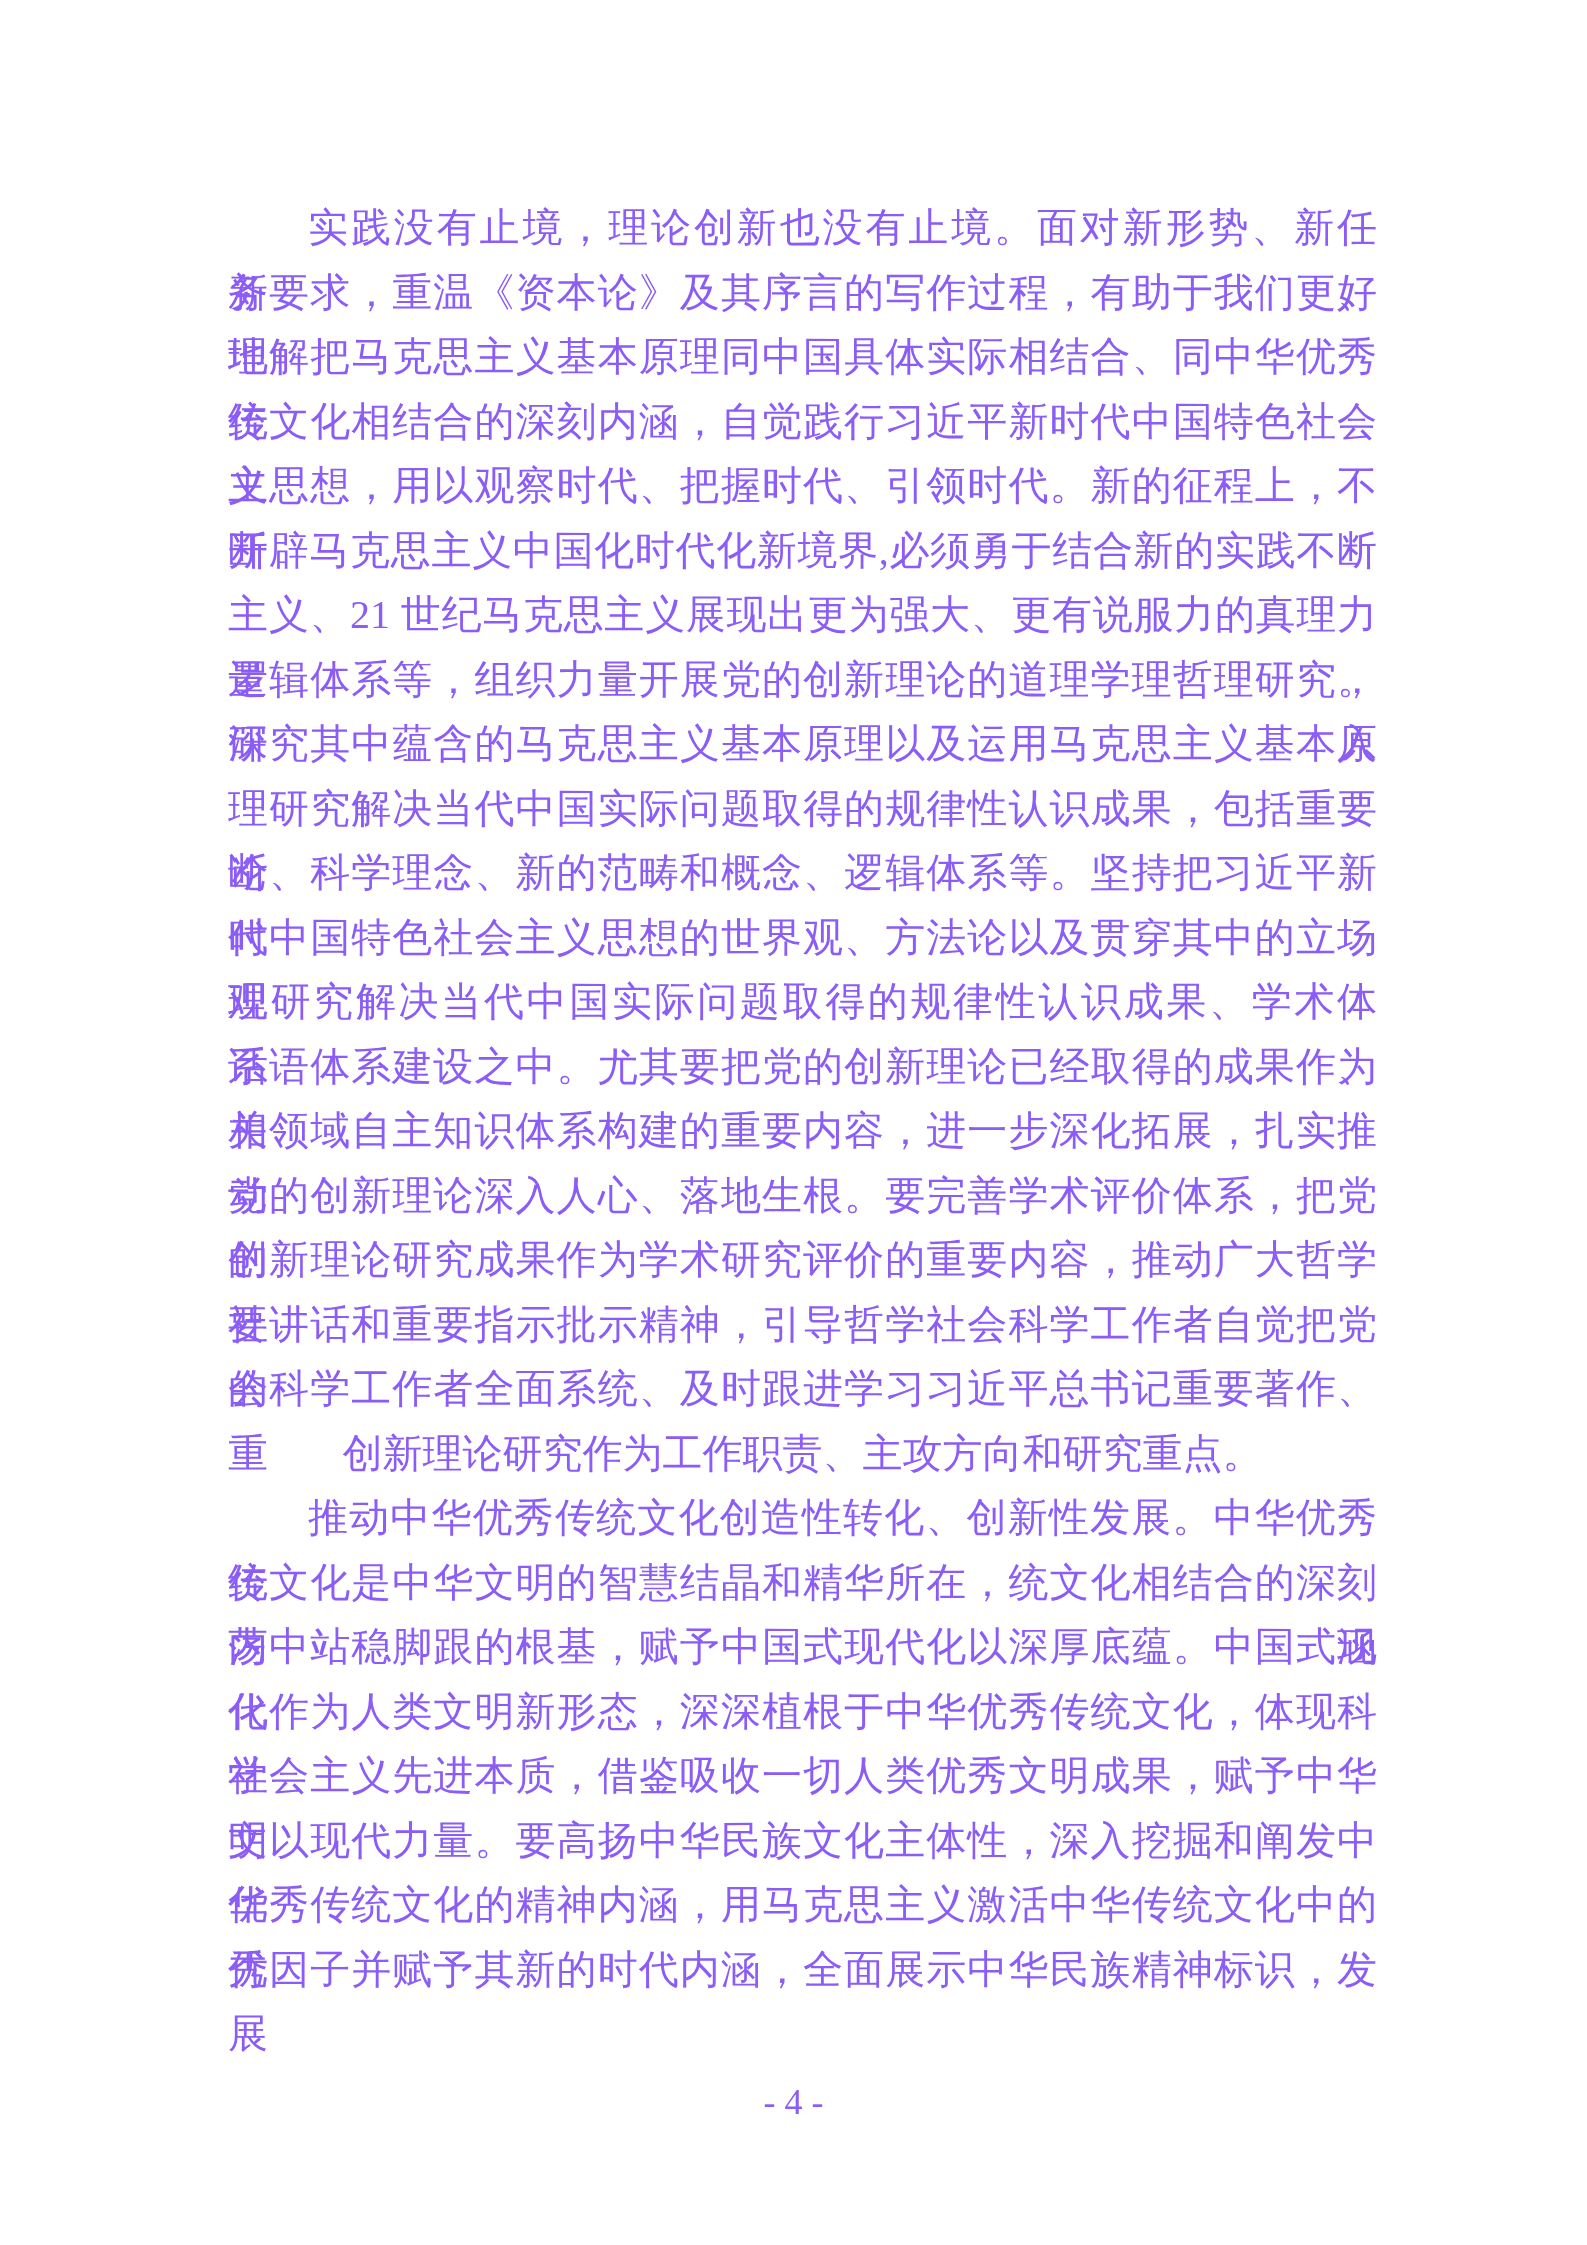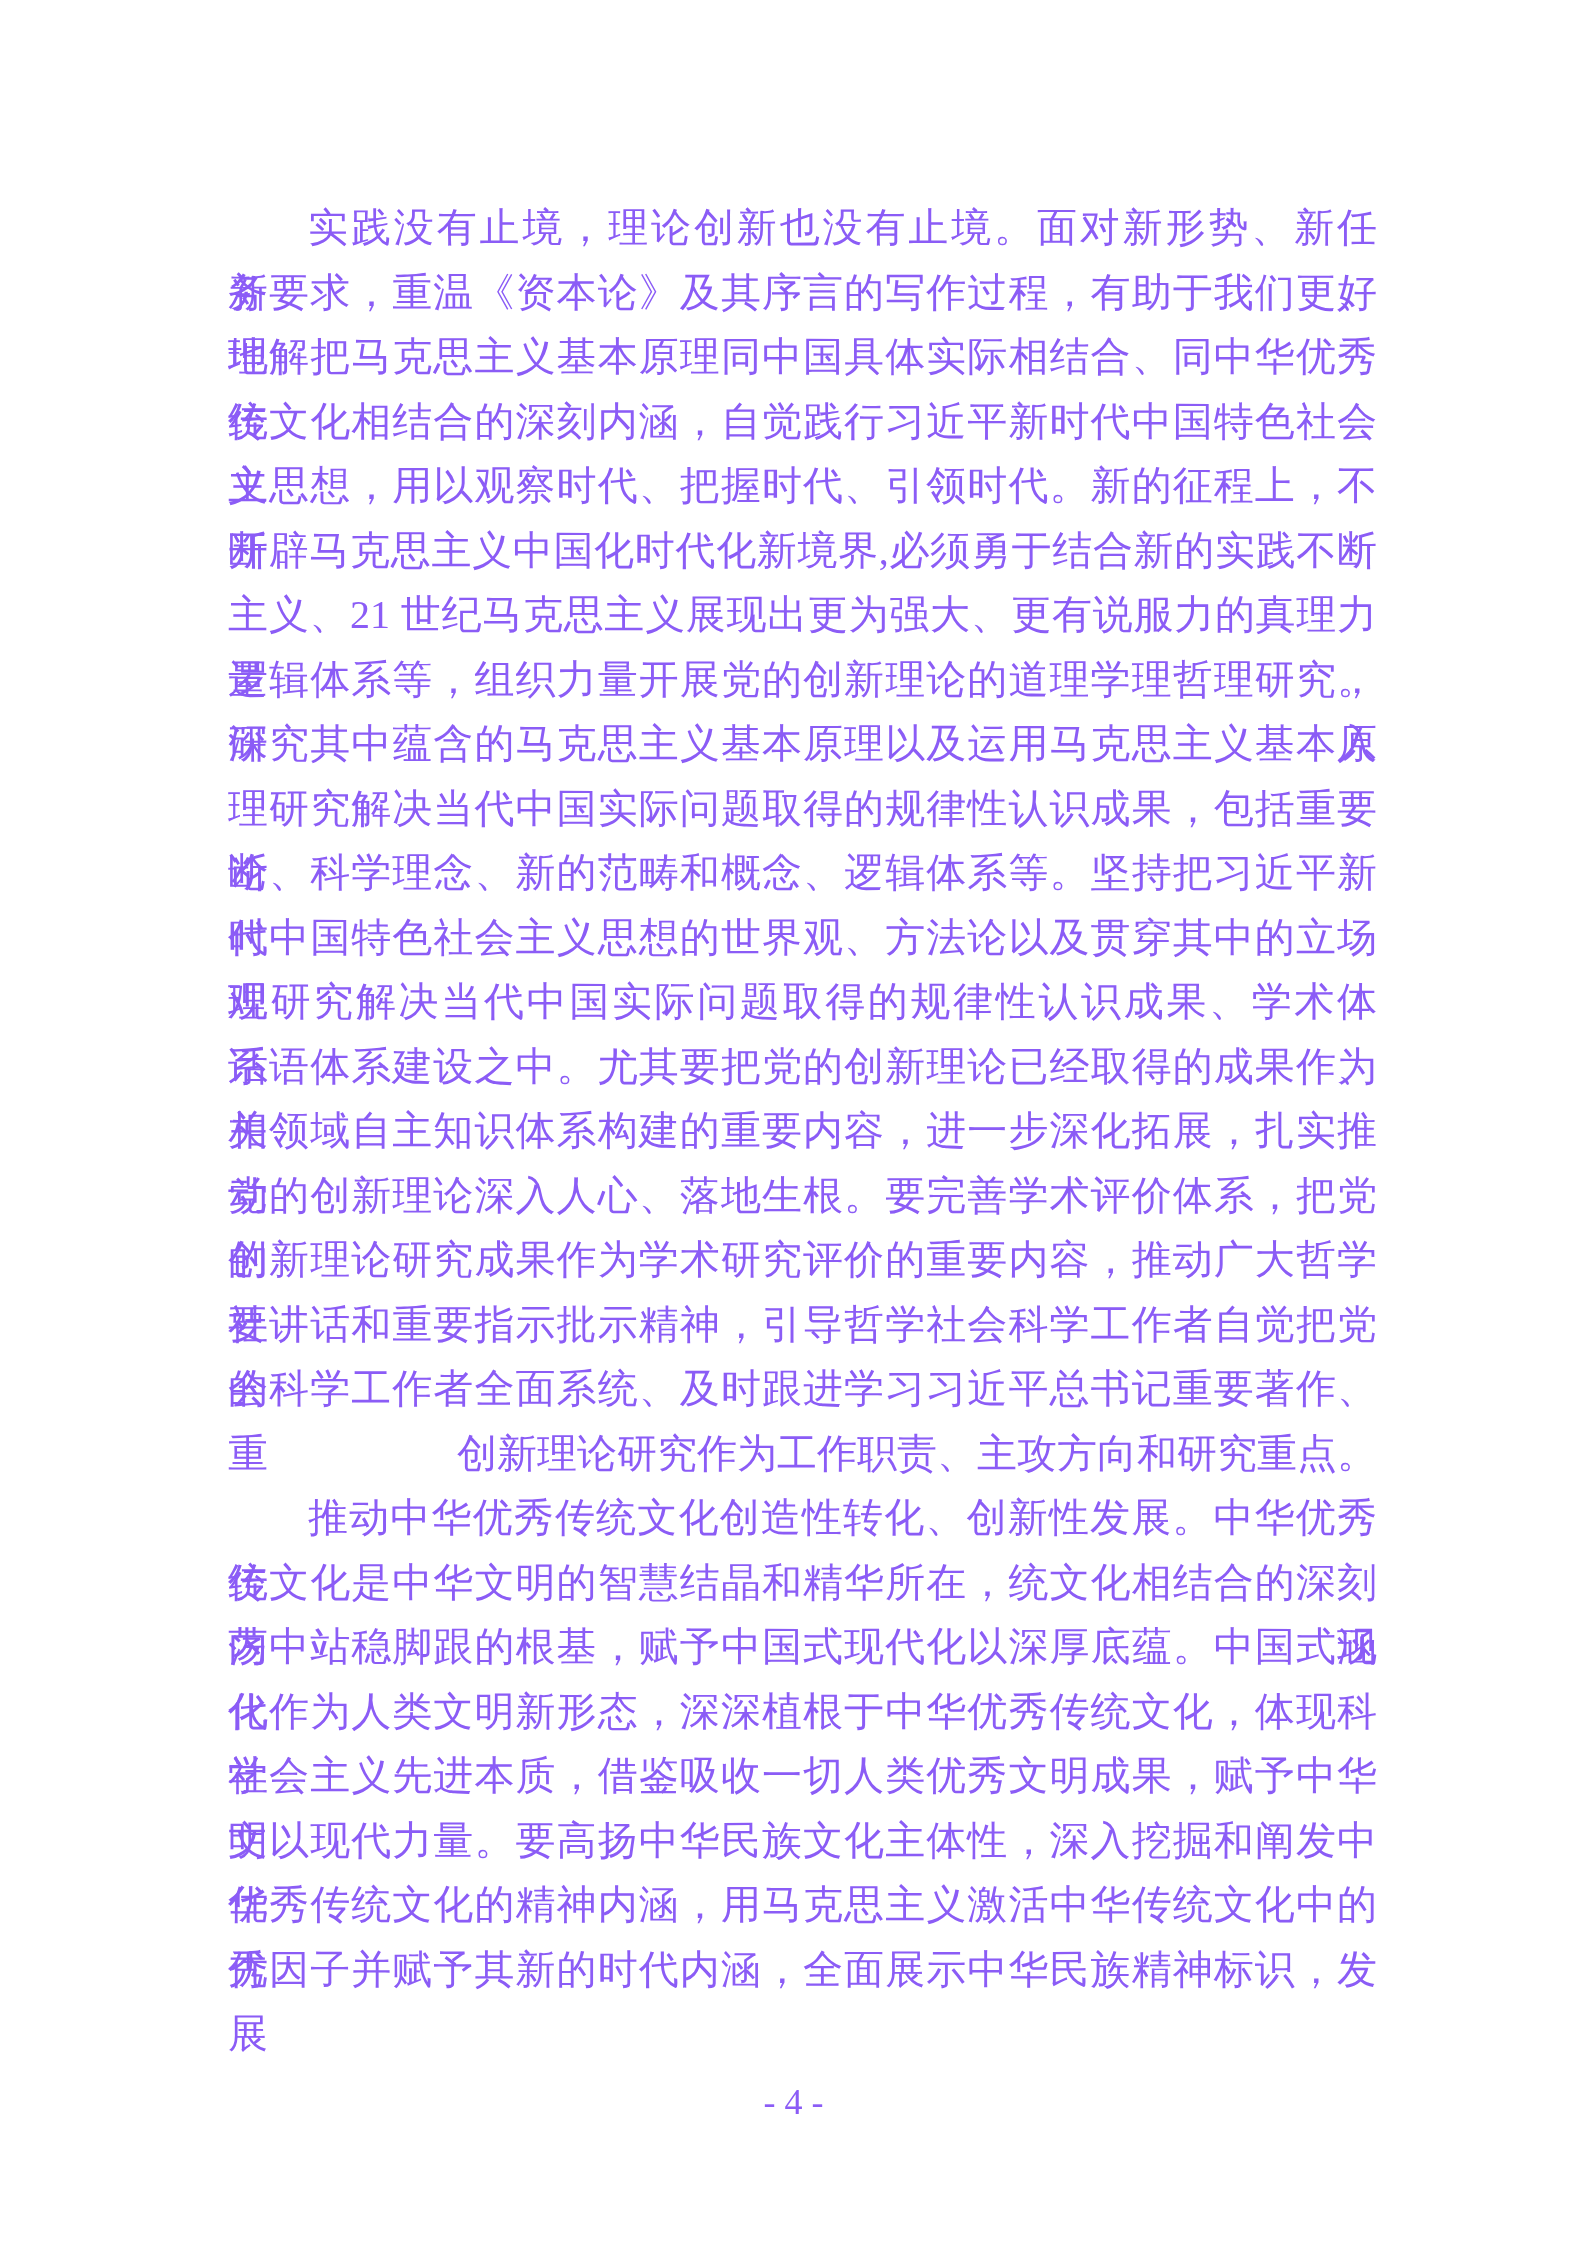--- a/index.html
+++ b/index.html
@@ -19,21 +19,21 @@
   .body-text {
     position: absolute;
     left: 228px;
     top: 196px;
     width: 1149px;
     font-size: 40px;
   }
   .line {
     height: 64.5px;
     line-height: 64.5px;
-    text-align: right;
+    text-align: center;
   }
   .line.fill {
     text-align: justify;
     text-align-last: justify;
     text-justify: inter-ideograph;
   }
   .line.indent {
     text-indent: 80px;
   }
   .page-footer {

